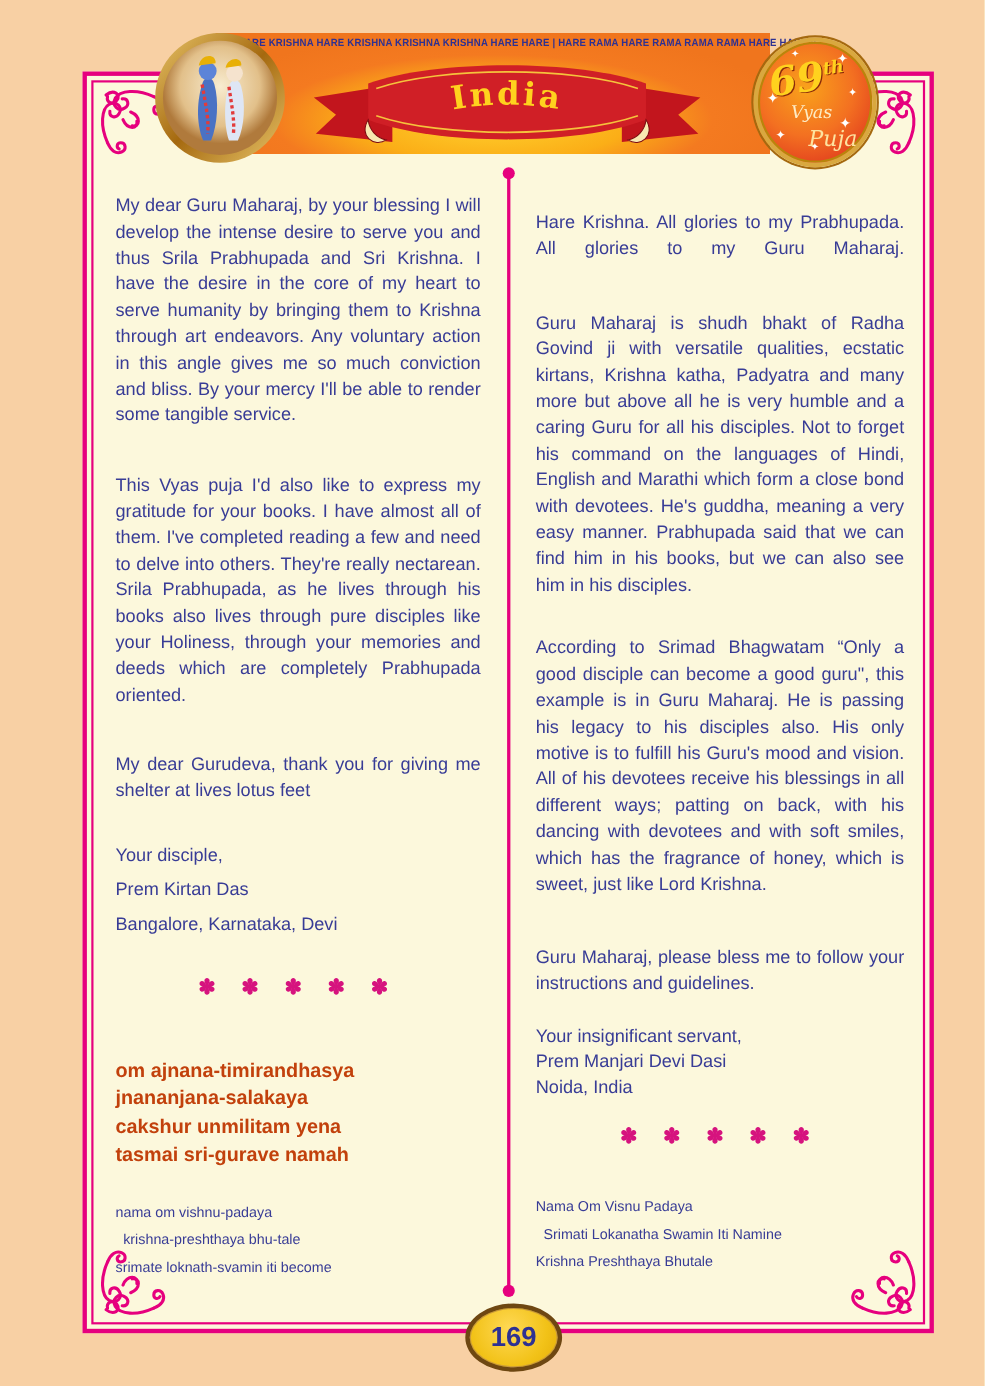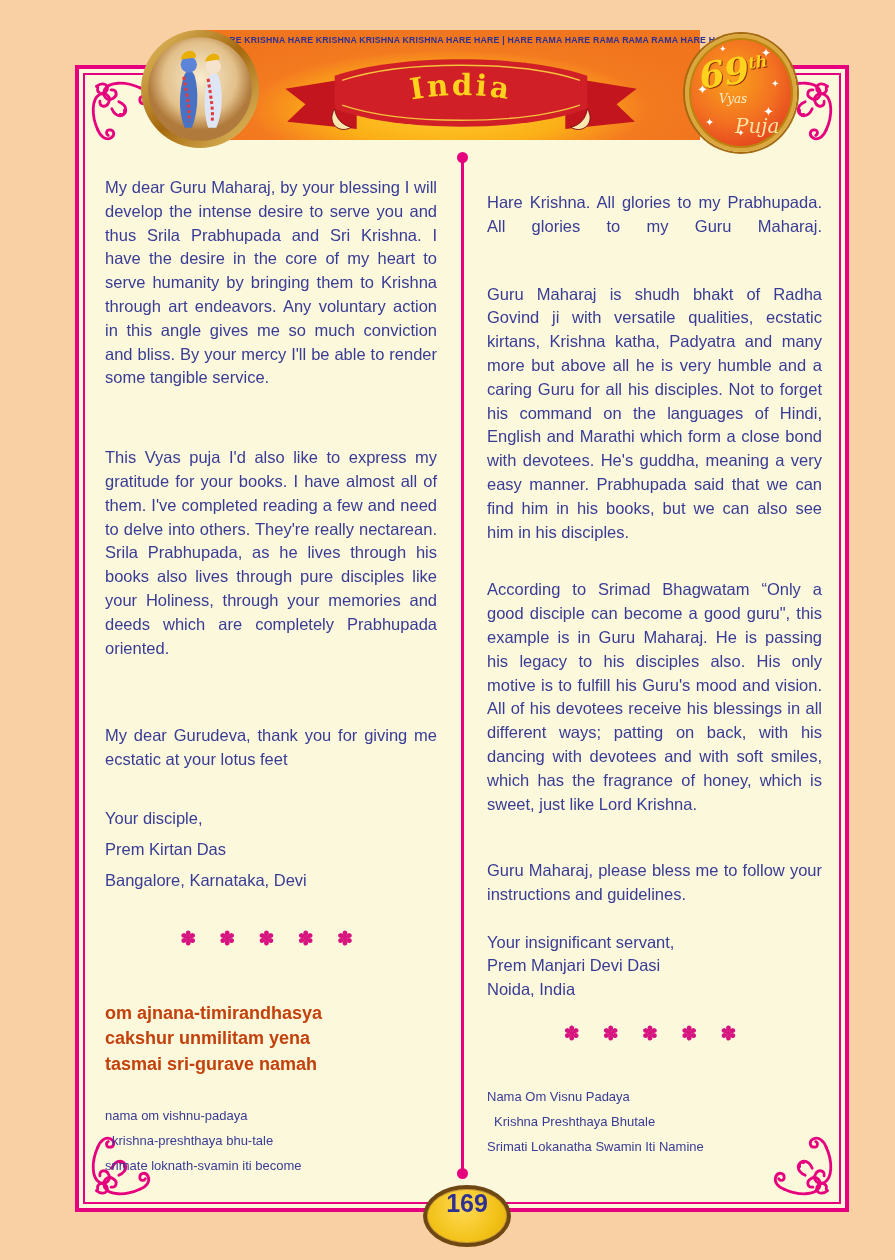--- a/index.html
+++ b/index.html
@@ -36,31 +36,31 @@
     position:absolute;left:685px;top:34px;width:104px;height:110px;border-radius:50%;z-index:4;
     background:radial-gradient(circle at 42% 38%, #F9A21B 0%, #F37021 48%, #E03A1E 85%, #D32F1B 100%);
     border:4px solid #D9A83F;box-shadow:0 0 0 2px #A5690F, inset 0 0 0 2px #B8860B;
   }
   .badge .num{
     position:absolute;left:10px;top:12px;font-family:"DejaVu Serif",serif;
     font-style:italic;font-weight:bold;font-size:36px;color:#FFD21E;
     transform:rotate(-8deg);text-shadow:1px 1px 0 #8a2a0a;
   }
   .badge .num sup{font-size:16px;}
-  .badge .l1{position:absolute;left:30px;top:54px;font-family:"DejaVu Serif",serif;font-style:italic;font-size:12px;color:#FDEBC4;}
+  .badge .l1{position:absolute;left:30px;top:54px;font-family:"DejaVu Serif",serif;font-style:italic;font-size:16px;color:#FDEBC4;}
   .badge .l2{position:absolute;left:46px;top:76px;font-family:"DejaVu Serif",serif;font-style:italic;font-size:20px;color:#FDE3A0;}
   .spark{position:absolute;color:#FFFFFF;pointer-events:none;}
   
   .col{position:absolute;color:#383C96;font-size:16.5px;line-height:23.8px;z-index:2;}
   .col-left{left:105px;top:176px;width:332px;}
   .col-right{left:487px;top:191px;width:335px;}
   .col p{margin:0;text-align:justify;}
   .jlast{text-align-last:justify;}
-  .col-left .p1{margin-bottom:56px;}
-  .col-left .p2{margin-bottom:64px;}
+  .col-left .p1{margin-bottom:40px;}
+  .col-left .p2{margin-bottom:40px;}
   .col-left .p3{margin-bottom:31px;}
   .sig-wide div{line-height:31px;}
   .sig-tight div{line-height:23.5px;}
   .stars{color:#D6137E;font-size:19px;letter-spacing:9px;text-align:center;font-weight:bold;}
   .col-left .stars{margin:31px 0 50px 0;}
   .col-right .stars{margin:21px 0 38px 0;}
   .verse-bold{font-weight:bold;font-size:18px;color:#c2410c;line-height:25.5px;margin-bottom:26px;}
   .verse{font-size:13px;line-height:25px;}
   .verse div:nth-child(2){padding-left:7px;}
   .col-right .p1{margin-bottom:44px;}
@@ -73,21 +73,21 @@
   .divider::before,.divider::after{
     content:'';position:absolute;left:-4px;width:11px;height:11px;border-radius:50%;background:#E6007E;
   }
   .divider::before{top:-6px;}
   .divider::after{bottom:-6px;}
   
   .page-badge{
     position:absolute;left:423px;top:1185px;width:80px;height:54px;border-radius:50%;z-index:5;
     background:radial-gradient(circle at 45% 35%, #FFD955 0%, #F2C218 60%, #E3AC07 100%);
     border:4px solid #6E4712;box-shadow:0 0 0 1px #C99A3C inset;
-    display:flex;justify-content:center;
+    display:flex;align-items:center;justify-content:center;
   }
   .page-badge span{font-size:25px;font-weight:bold;color:#2E3192;}
 </style>
 </head>
 <body>
 
 <svg width="0" height="0" style="position:absolute">
   <symbol id="flourish" viewBox="0 0 120 120">
     <g fill="none" stroke="#E6007E" stroke-width="4" stroke-linecap="round">
       <path d="M74,14 C52,4 30,6 24,16 C19,26 28,34 36,29 C43,25 41,16 33,17"></path>
@@ -174,29 +174,30 @@
   <span class="spark" style="left:16px;top:78px;font-size:11px;">✦</span>
   <span class="spark" style="left:48px;top:90px;font-size:9px;">✦</span>
   <span class="spark" style="left:30px;top:6px;font-size:9px;">✦</span>
 </div>
 
 <div class="divider"></div>
 
 <div class="col col-left">
   <p class="p1">My dear Guru Maharaj, by your blessing I will develop the intense desire to serve you and thus Srila Prabhupada and Sri Krishna. I have the desire in the core of my heart to serve humanity by bringing them to Krishna through art endeavors. Any voluntary action in this angle gives me so much conviction and bliss. By your mercy I'll be able to render some tangible service.</p>
   <p class="p2">This Vyas puja I'd also like to express my gratitude for your books. I have almost all of them. I've completed reading a few and need to delve into others. They're really nectarean. Srila Prabhupada, as he lives through his books also lives through pure disciples like your Holiness, through your memories and deeds which are completely Prabhupada oriented.</p>
-  <p class="p3">My dear Gurudeva, thank you for giving me ecstatic at your lotus feet</p>
+  <p class="p3">My dear Gurudeva, thank you for giving me shelter at lives lotus feet</p>
   <div class="sig-wide">
     <div>Your disciple,</div>
     <div>Prem Kirtan Das</div>
     <div>Bangalore, Karnataka, Devi</div>
   </div>
   <div class="stars">✽ ✽ ✽ ✽ ✽</div>
   <div class="verse-bold">
     <div>om ajnana-timirandhasya</div>
+    <div>jnananjana-salakaya</div>
     <div>cakshur unmilitam yena</div>
     <div>tasmai sri-gurave namah</div>
   </div>
   <div class="verse">
     <div>nama om vishnu-padaya</div>
     <div>krishna-preshthaya bhu-tale</div>
     <div>srimate loknath-svamin iti become</div>
   </div>
 </div>
 
@@ -206,20 +207,20 @@
   <p class="p3">According to Srimad Bhagwatam “Only a good disciple can become a good guru", this example is in Guru Maharaj. He is passing his legacy to his disciples also. His only motive is to fulfill his Guru's mood and vision. All of his devotees receive his blessings in all different ways; patting on back, with his dancing with devotees and with soft smiles, which has the fragrance of honey, which is sweet, just like Lord Krishna.</p>
   <p class="p4">Guru Maharaj, please bless me to follow your instructions and guidelines.</p>
   <div class="sig-tight">
     <div>Your insignificant servant,</div>
     <div>Prem Manjari Devi Dasi</div>
     <div>Noida, India</div>
   </div>
   <div class="stars">✽ ✽ ✽ ✽ ✽</div>
   <div class="verse">
     <div>Nama Om Visnu Padaya</div>
+    <div>Srimati Lokanatha Swamin Iti Namine</div>
     <div>Krishna Preshthaya Bhutale</div>
-    <div>Srimati Lokanatha Swamin Iti Namine</div>
   </div>
 </div>
 
 <div class="page-badge">
   <span>169</span>
 </div>
 
 </body></html>

